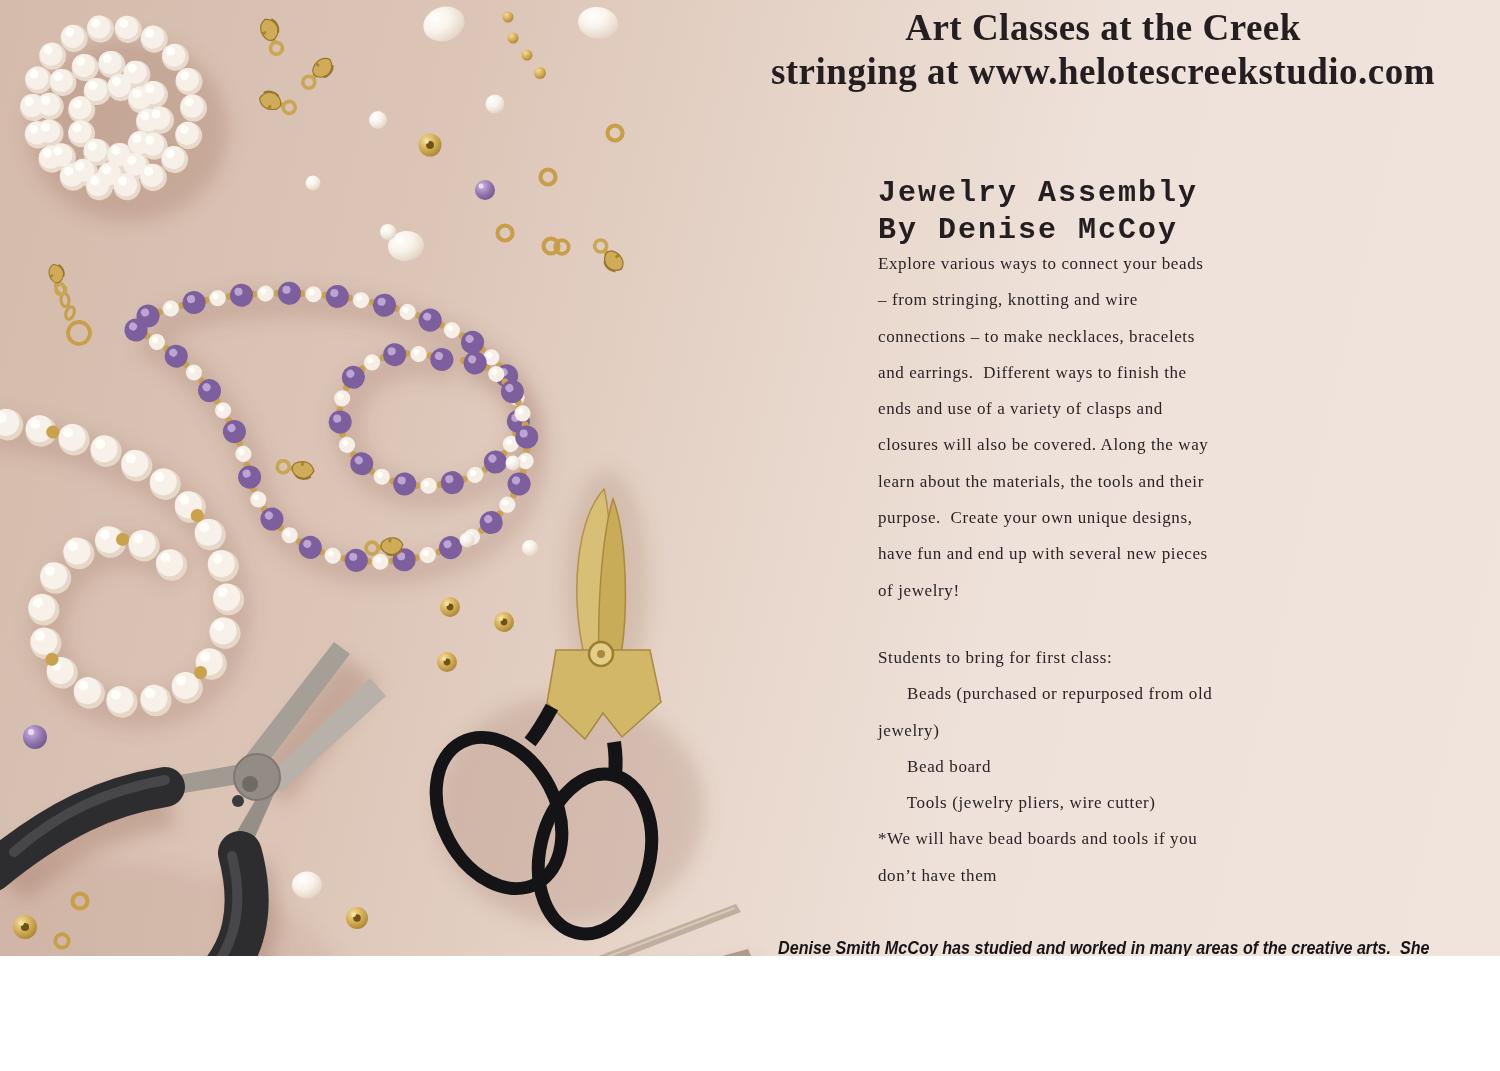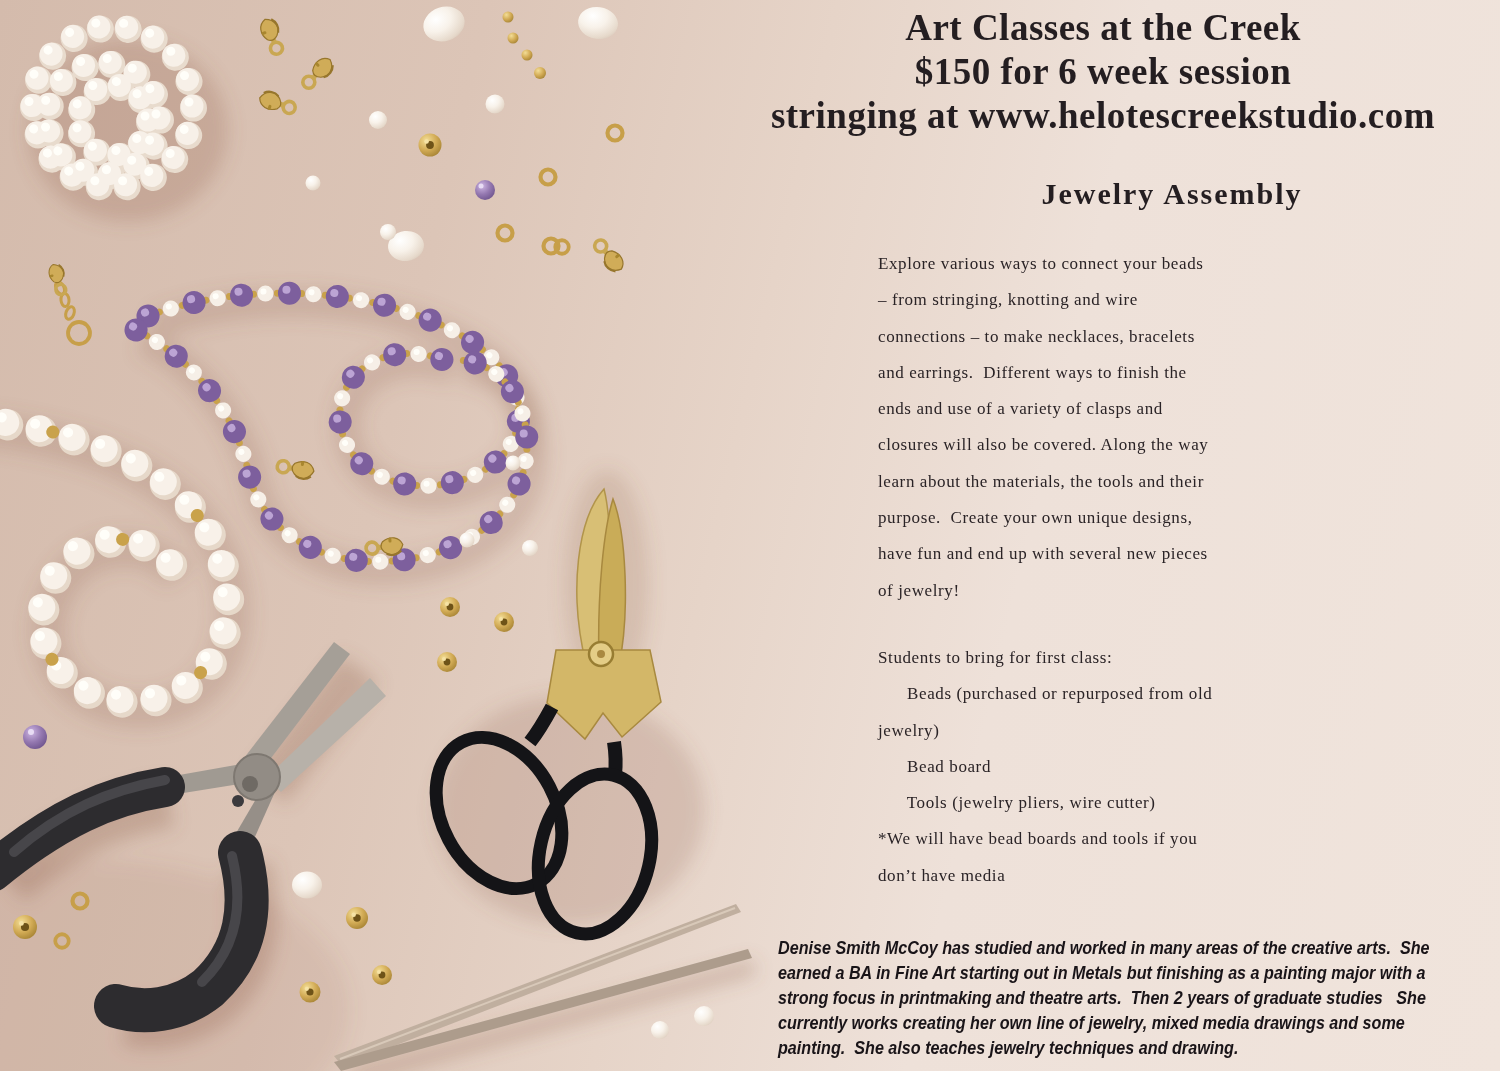--- a/index.html
+++ b/index.html
@@ -1,36 +1,37 @@
 <!DOCTYPE html>
 <html><head>
 <meta charset="utf-8">
 <style>
   html,body{margin:0;padding:0;}
   .flyer{
     position:relative;
-    width:1500px;height:1071px;
+    width:1500px;height:956px;
     overflow:hidden;
     background:linear-gradient(103deg,#d4bbac 0%, #dcc5b7 28%, #e6d4c8 48%, #eee1d9 66%, #f0e4dc 100%);
     font-family:"Liberation Serif", serif;
     color:#2a2326;
   }
   .photo{position:absolute;left:0;top:0;width:1500px;height:1071px;}
   .txt{position:absolute;z-index:2;}
   .header{
     left:745px;top:6px;width:716px;
     text-align:center;font-weight:bold;
     font-size:37px;line-height:44px;letter-spacing:.5px;
     color:#241e21;
   }
   .class-head{
     left:878px;top:175px;width:588px;
-    text-align:center;font-weight:bold;
+    text-align:left;font-weight:bold;
     font-size:30px;line-height:37px;letter-spacing:2px;
     color:#241e21;
+    font-family:Liberation Mono, monospace;
   }
   .body-text{
     left:878px;width:620px;
     font-size:17px;line-height:36.3px;letter-spacing:.6px;
     white-space:pre;color:#2a2326;
   }
   .desc{top:246px;}
   .supplies{top:640px;}
   .bio{
     left:778px;top:935px;width:810px;
@@ -235,46 +236,46 @@
 
     <g>
       <polygon points="334,1056 736,904 741,912 342,1066" fill="#c0af9f"></polygon>
       <polygon points="334,1062 748,949 752,958 341,1071" fill="#ad9c8c"></polygon>
       <line x1="340" y1="1059" x2="735" y2="908" stroke="#d8c9b9" stroke-width="2"></line>
     </g>
   </svg>
 
   <div class="txt header">
     <div>Art Classes at the Creek</div>
-    <div>$150 for 6 week session</div>
     <div>stringing at www.helotescreekstudio.com</div>
   </div>
 
   <div class="txt class-head">
     <div>Jewelry Assembly</div>
+    <div>By Denise McCoy</div>
   </div>
 
   <div class="txt body-text desc">Explore various ways to connect your beads
 – from stringing, knotting and wire
 connections – to make necklaces, bracelets
 and earrings.  Different ways to finish the
 ends and use of a variety of clasps and
 closures will also be covered. Along the way
 learn about the materials, the tools and their
 purpose.  Create your own unique designs,
 have fun and end up with several new pieces
 of jewelry!</div>
 
   <div class="txt body-text supplies">Students to bring for first class:
       Beads (purchased or repurposed from old
 jewelry)
       Bead board
       Tools (jewelry pliers, wire cutter)
 *We will have bead boards and tools if you
-don’t have media</div>
+don’t have them</div>
 
   <div class="txt bio">Denise Smith McCoy has studied and worked in many areas of the creative arts.  She
 earned a BA in Fine Art starting out in Metals but finishing as a painting major with a
 strong focus in printmaking and theatre arts.  Then 2 years of graduate studies   She
 currently works creating her own line of jewelry, mixed media drawings and some
 painting.  She also teaches jewelry techniques and drawing.</div>
 
 </div>
 
 </body></html>

